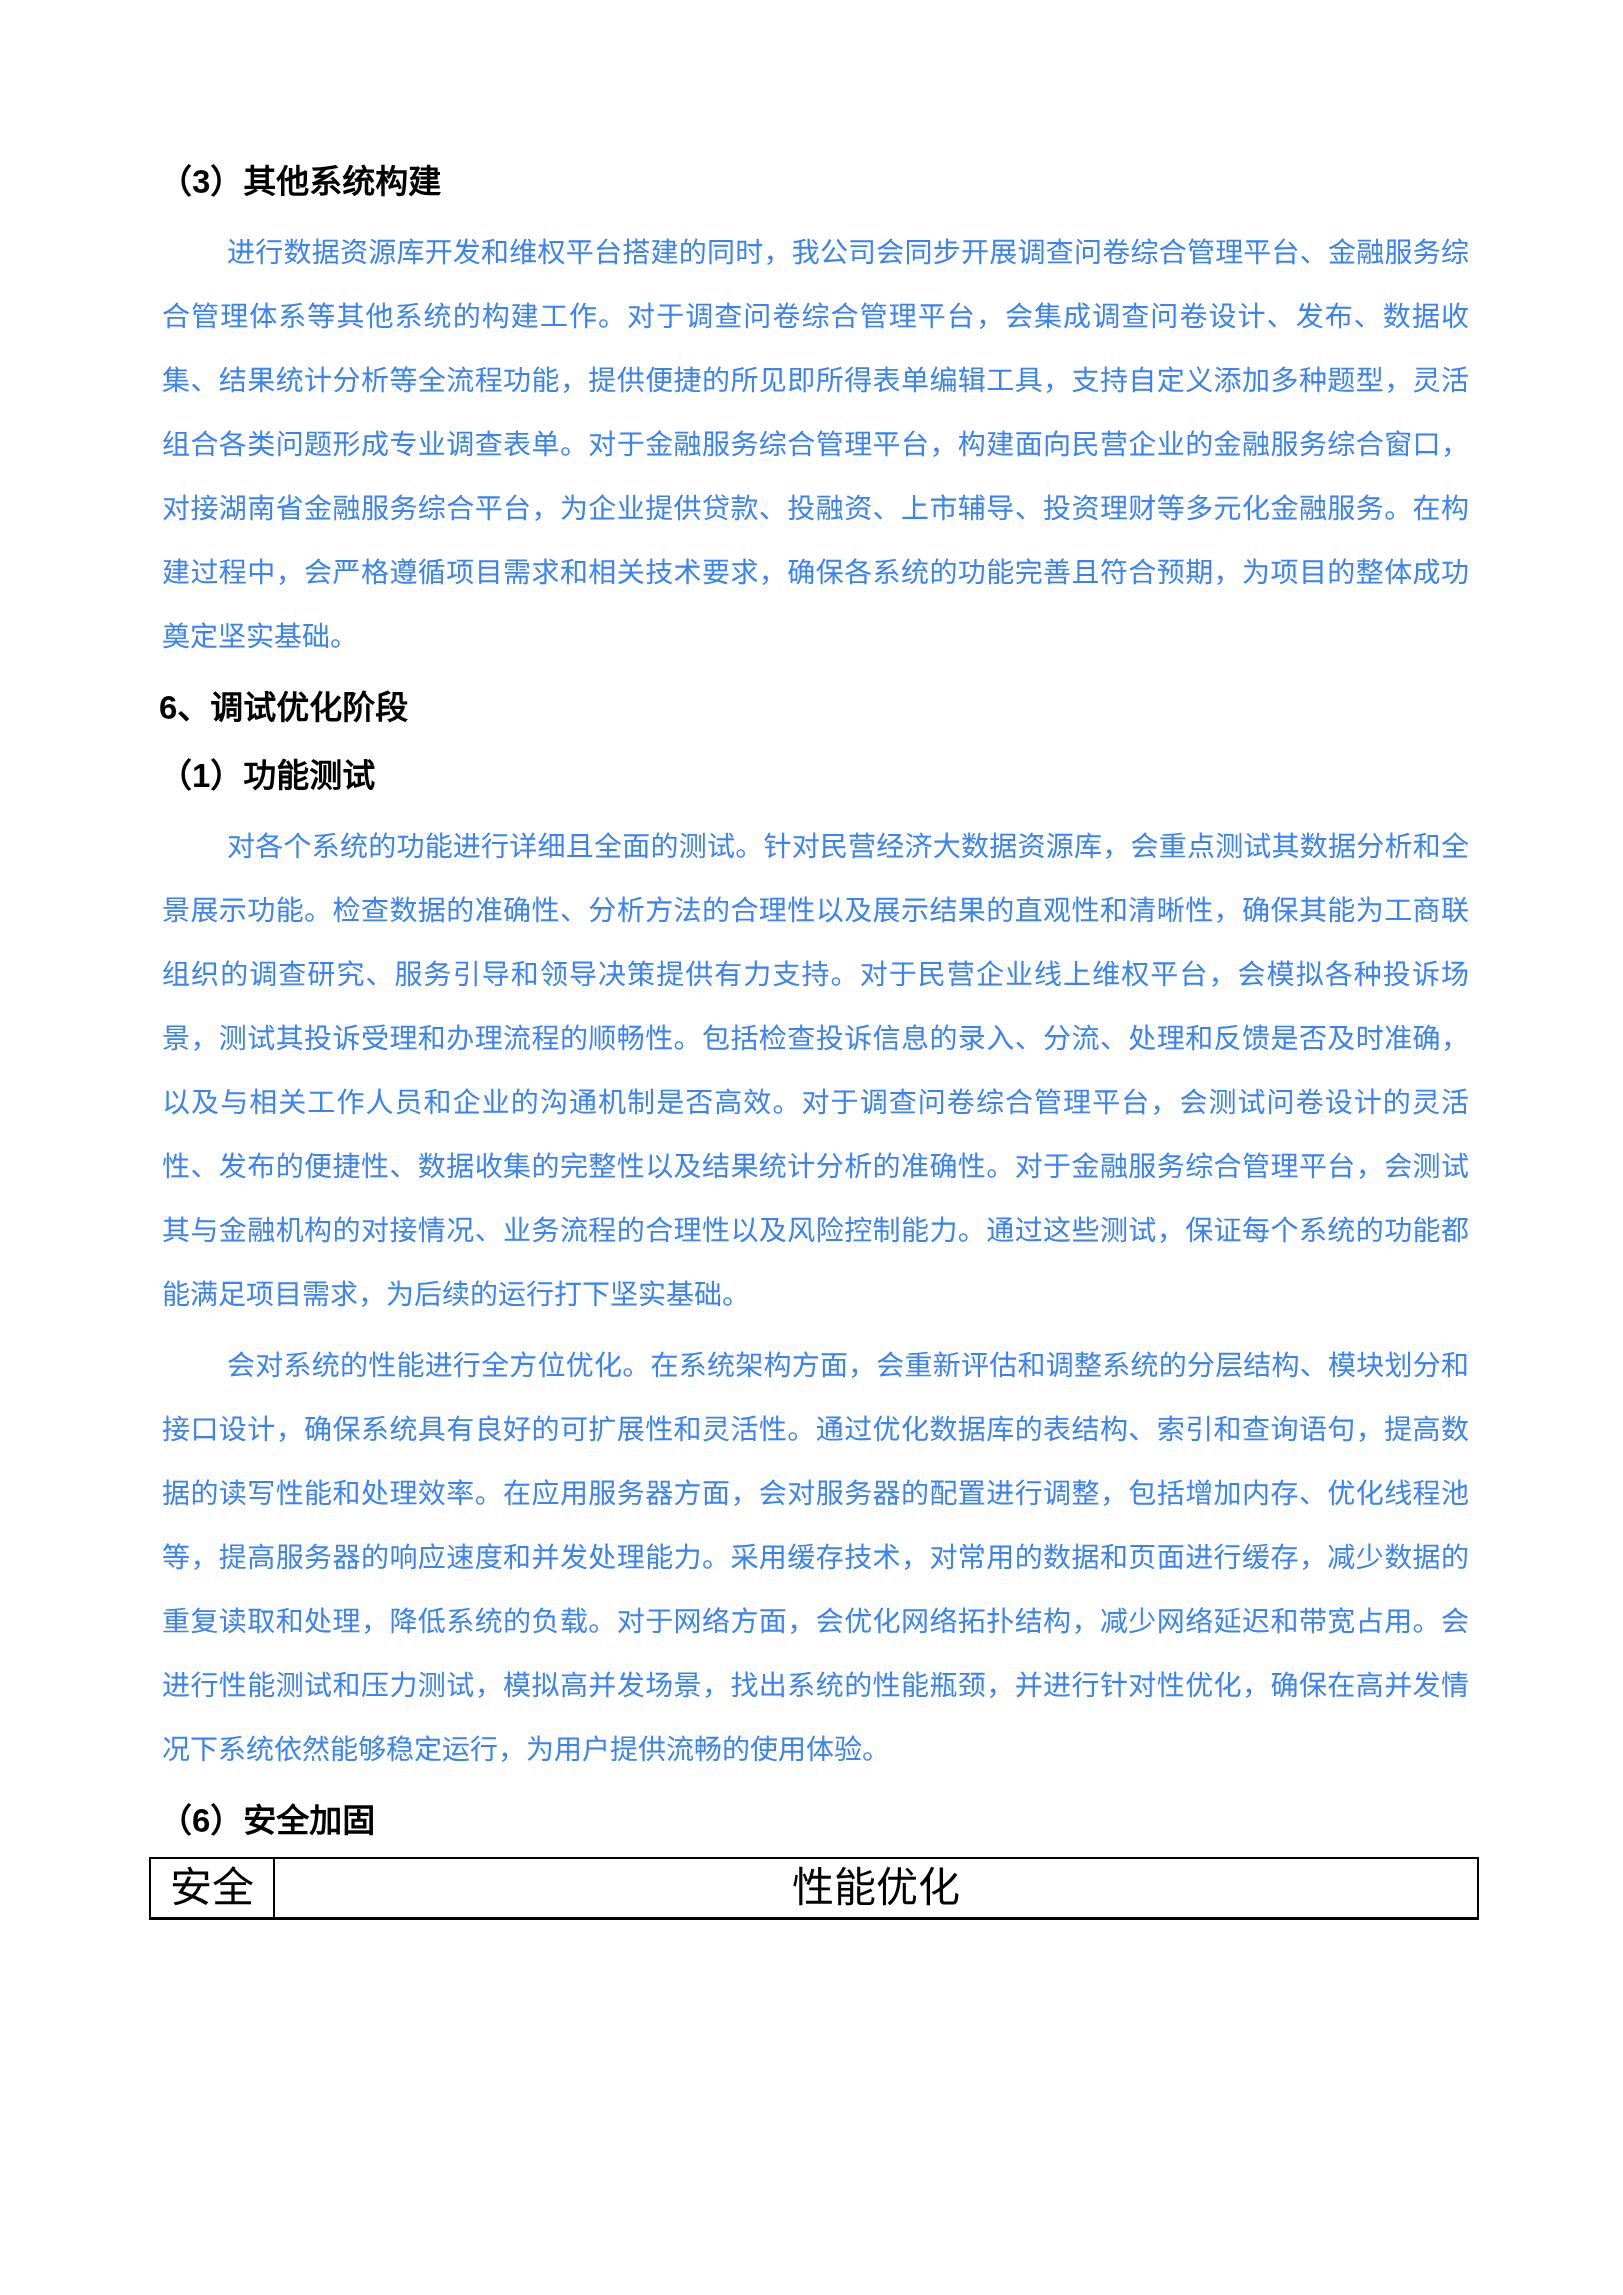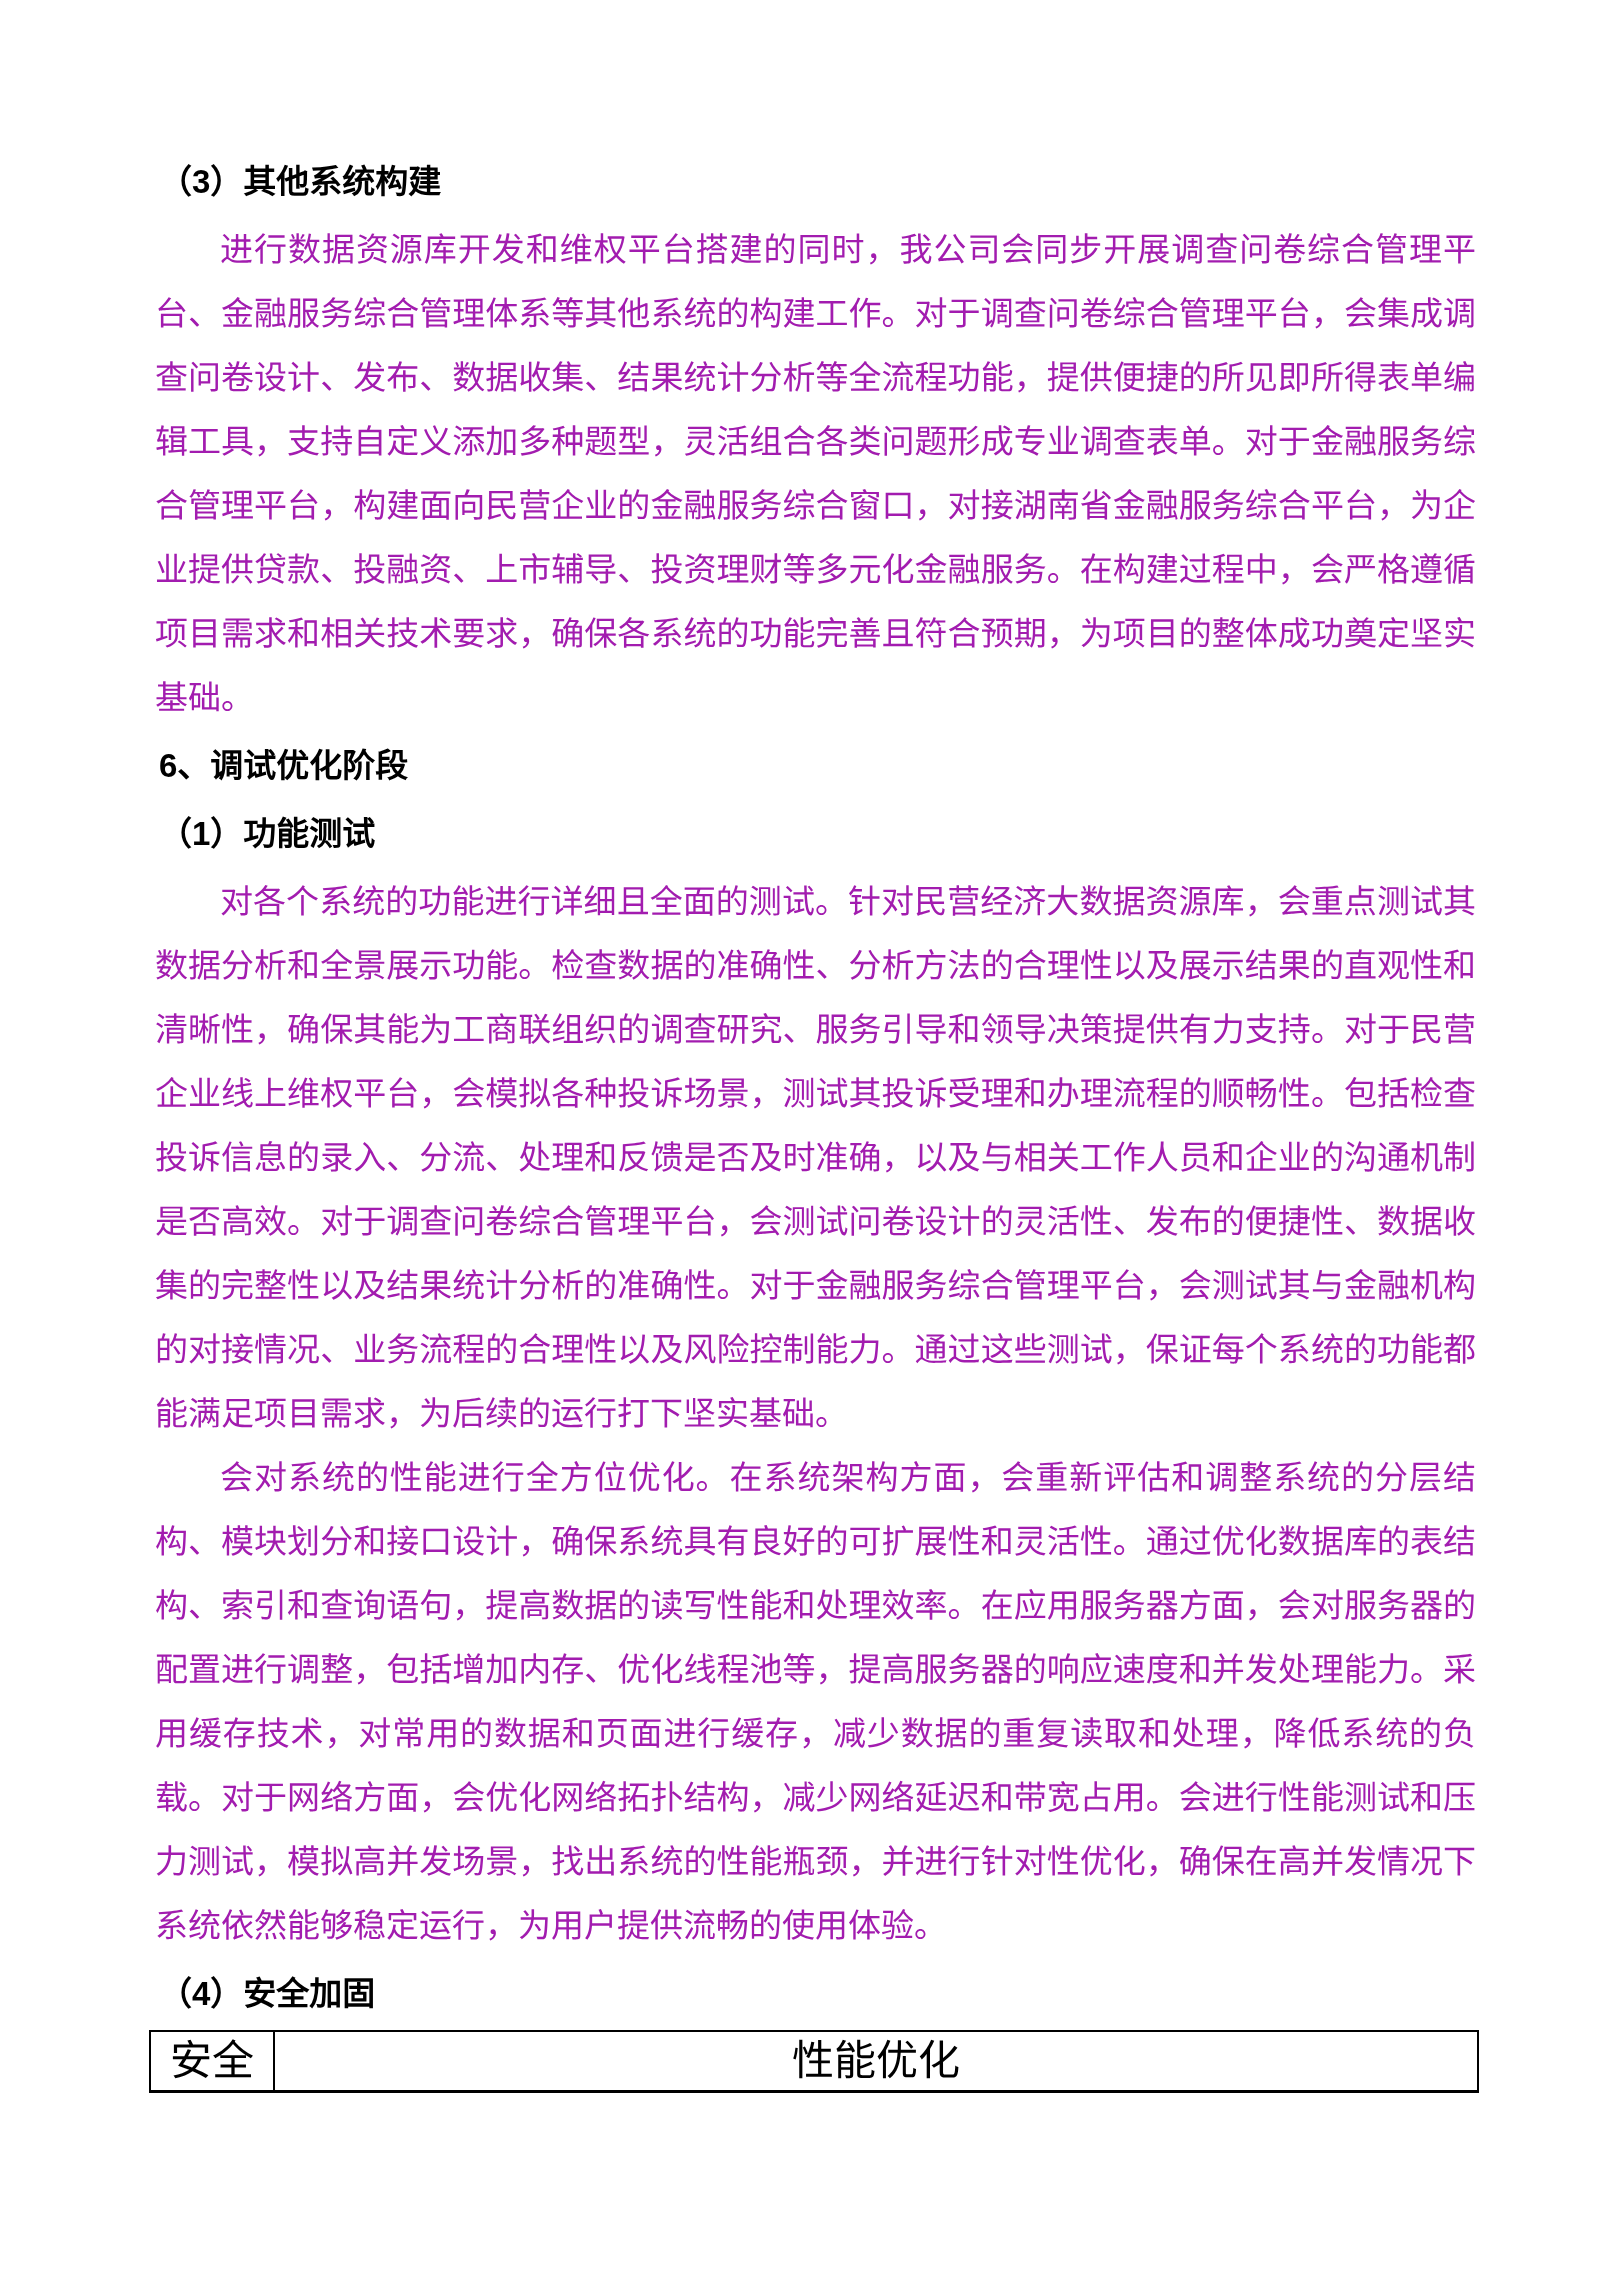--- a/index.html
+++ b/index.html
@@ -19,24 +19,24 @@
   .heading {
     margin: 4px;
     color: #000000;
     font-family: "Liberation Sans", sans-serif;
     font-weight: bold;
     font-size: 33px;
     line-height: 64px;
     white-space: nowrap;
   }
   .para {
-    margin: 0;
-    color: #a21caf;
+    margin: 7px;
+    color: #3b82f6;
     font-family: "Liberation Serif", serif;
-    font-size: 33px;
+    font-size: 28px;
     line-height: 64px;
     text-align: justify;
     text-indent: 65px;
   }
   table.security-table {
     border-collapse: collapse;
     table-layout: fixed;
     width: 1330px;
     margin-left: -5.9px;
     margin-top: 1.3px;
@@ -69,21 +69,21 @@
 
   <div class="heading">6、调试优化阶段</div>
 
   <div class="heading">（1）功能测试</div>
 
   <p class="para">对各个系统的功能进行详细且全面的测试。针对民营经济大数据资源库，会重点测试其数据分析和全景展示功能。检查数据的准确性、分析方法的合理性以及展示结果的直观性和清晰性，确保其能为工商联组织的调查研究、服务引导和领导决策提供有力支持。对于民营企业线上维权平台，会模拟各种投诉场景，测试其投诉受理和办理流程的顺畅性。包括检查投诉信息的录入、分流、处理和反馈是否及时准确，以及与相关工作人员和企业的沟通机制是否高效。对于调查问卷综合管理平台，会测试问卷设计的灵活性、发布的便捷性、数据收集的完整性以及结果统计分析的准确性。对于金融服务综合管理平台，会测试其与金融机构的对接情况、业务流程的合理性以及风险控制能力。通过这些测试，保证每个系统的功能都能满足项目需求，为后续的运行打下坚实基础。</p>
 
 
   <p class="para">会对系统的性能进行全方位优化。在系统架构方面，会重新评估和调整系统的分层结构、模块划分和接口设计，确保系统具有良好的可扩展性和灵活性。通过优化数据库的表结构、索引和查询语句，提高数据的读写性能和处理效率。在应用服务器方面，会对服务器的配置进行调整，包括增加内存、优化线程池等，提高服务器的响应速度和并发处理能力。采用缓存技术，对常用的数据和页面进行缓存，减少数据的重复读取和处理，降低系统的负载。对于网络方面，会优化网络拓扑结构，减少网络延迟和带宽占用。会进行性能测试和压力测试，模拟高并发场景，找出系统的性能瓶颈，并进行针对性优化，确保在高并发情况下系统依然能够稳定运行，为用户提供流畅的使用体验。</p>
 
-  <div class="heading">（4）安全加固</div>
+  <div class="heading">（6）安全加固</div>
 
   <table class="security-table">
     <tbody>
       <tr>
         <td class="col-security">安全</td>
         <td class="col-content">性能优化</td>
       </tr>
     </tbody>
   </table>
 

